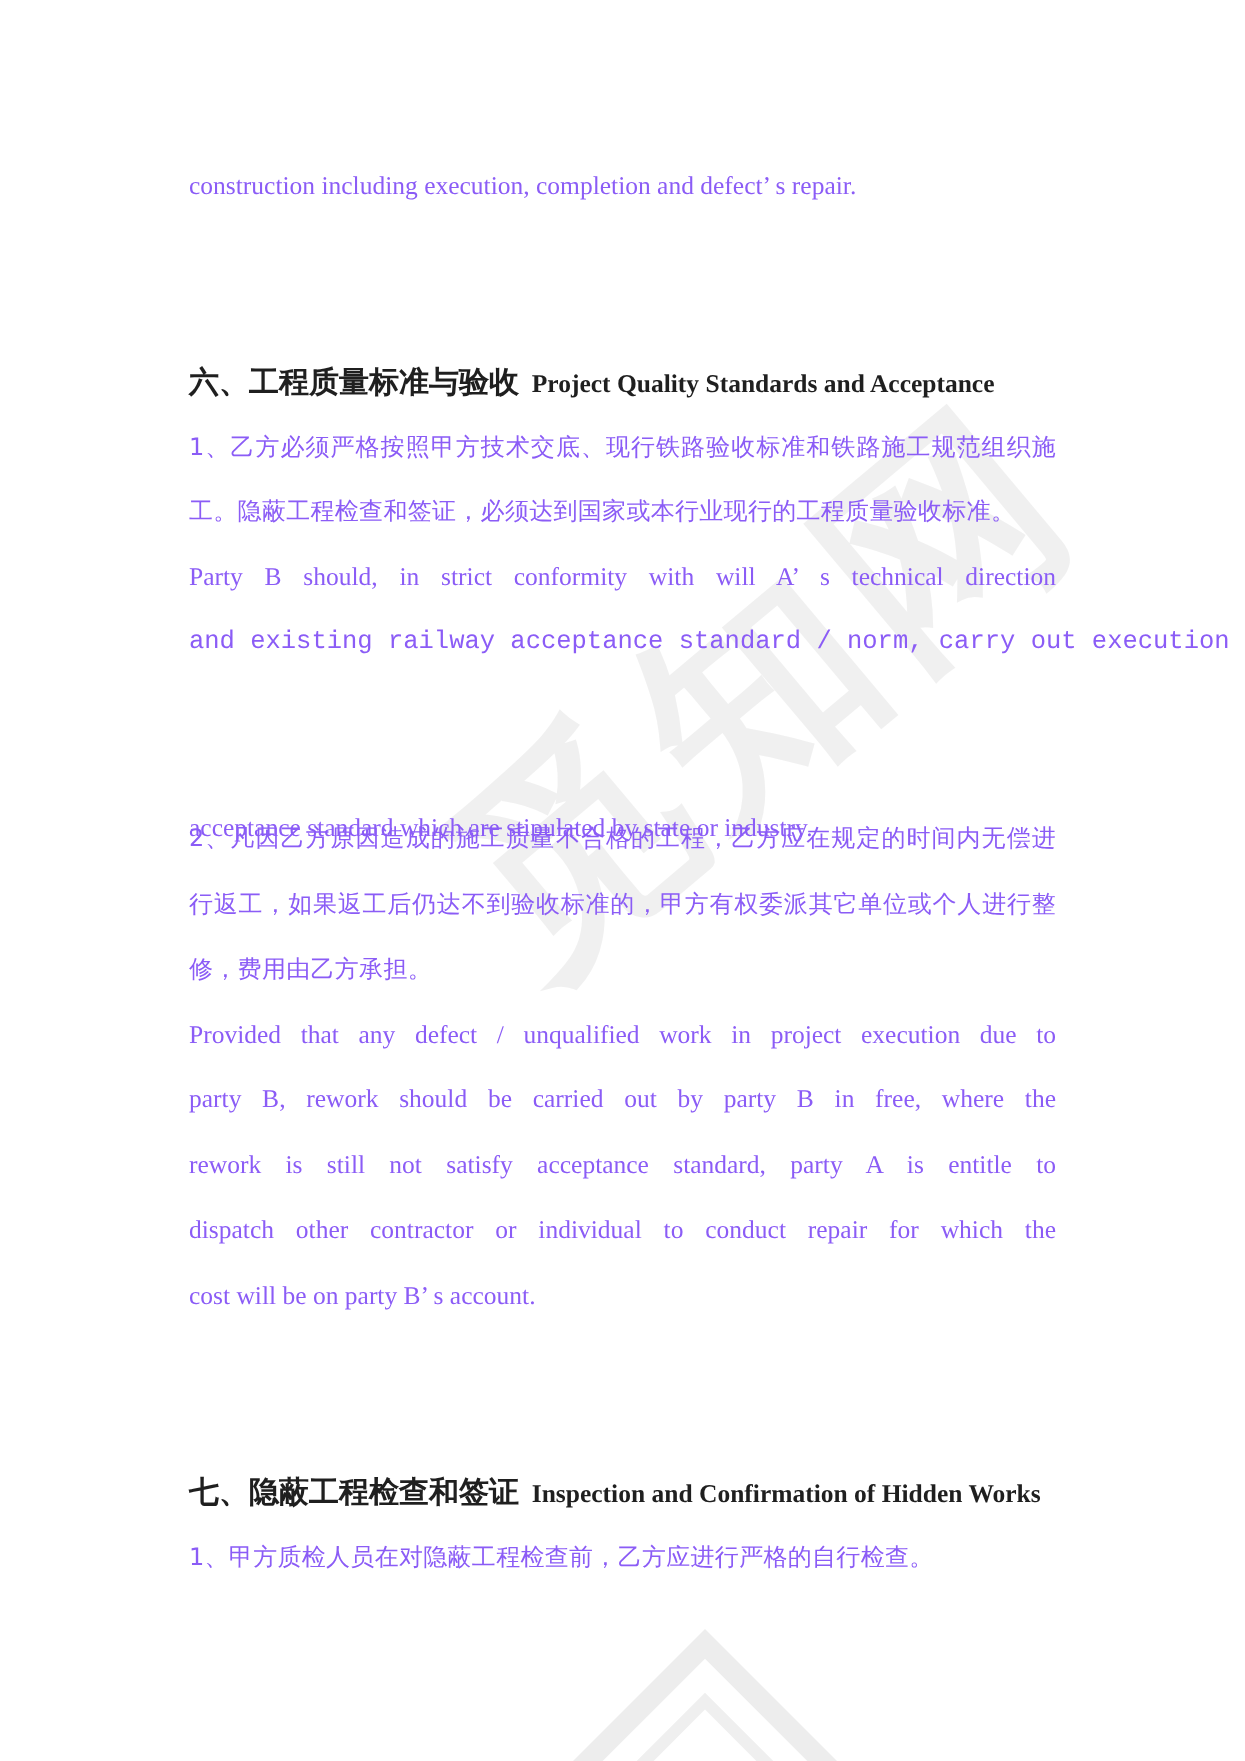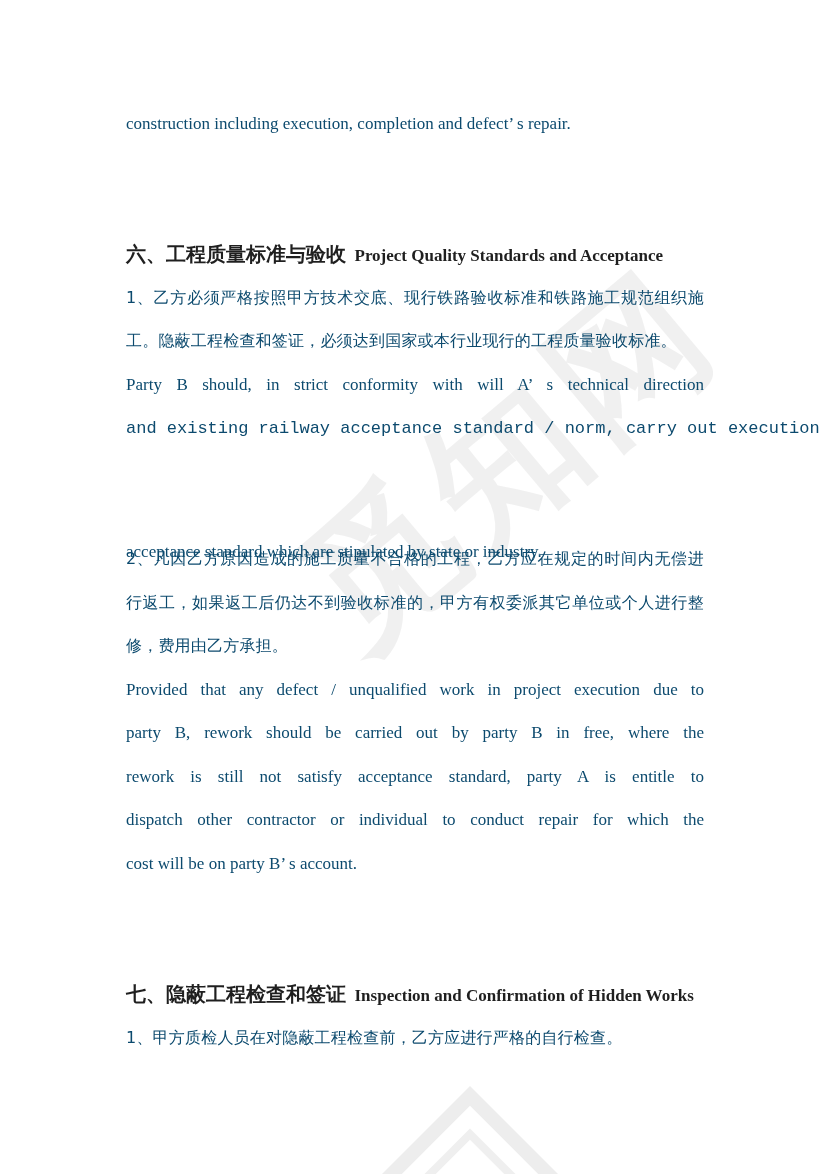--- a/index.html
+++ b/index.html
@@ -23,21 +23,21 @@
       height: 1174px;
     }
     .line {
       position: absolute;
       left: 126px;
       width: 578px;
       font-size: 17px;
       line-height: 22px;
       white-space: nowrap;
       font-family: "Liberation Serif", "DejaVu Serif", serif;
-      color: #0c4a6e;
+      color: #8b5cf6;
     }
     .line.cn {
       font-family: "DejaVu Sans", "Liberation Sans", sans-serif;
       font-size: 16px;
       letter-spacing: 0.2px;
     }
     .line.justify {
       text-align: justify;
       text-align-last: justify;
     }

